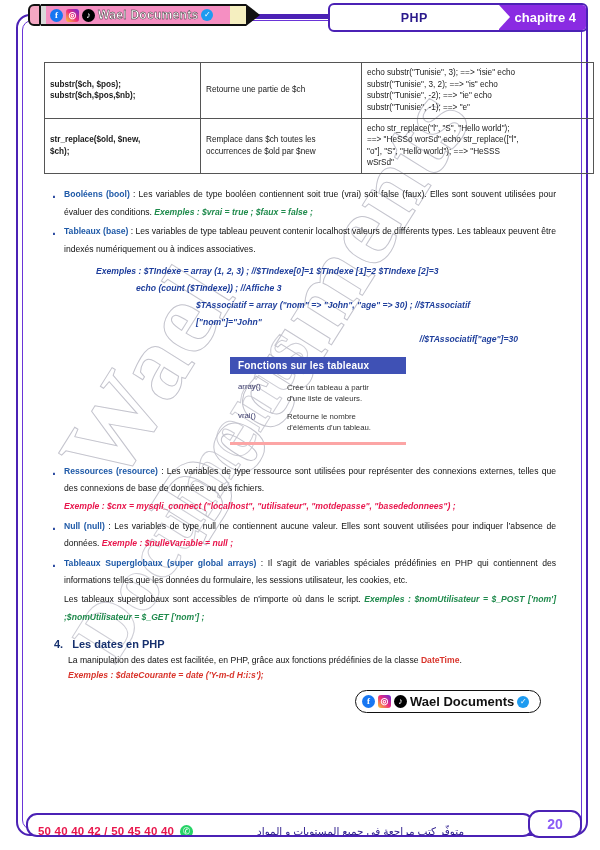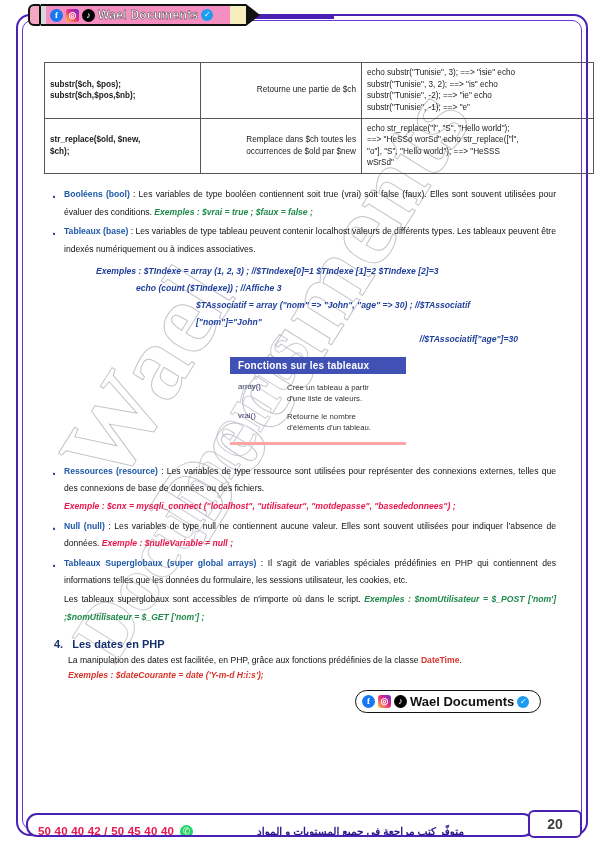--- a/index.html
+++ b/index.html
@@ -114,21 +114,21 @@
   
   table.fn{
     border-collapse:collapse;width:516px;font-size:8.2px;
     table-layout:fixed;background:transparent;
   }
   table.fn td{
     border:0.9px solid #555;padding:4px 5px;vertical-align:middle;
     line-height:1.42;color:#1a1a1a;
   }
   td.c1{width:145px;font-weight:bold;}
-  td.c2{width:150px;text-align:right;}
+  td.c2{width:150px;}
   td.c3{width:221px;}
 
   
   ul.lst{list-style:none;margin:4px;padding:0;}
   ul.lst>li{
     position:relative;padding-left:16px;margin:0 0 2px 0;
     font-size:8.6px;line-height:2.05;color:#111;text-align:justify;
   }
   ul.lst>li::before{
     content:"\00B7";position:absolute;left:4px;top:-3px;color:#2b4aa0;font-size:14px;font-weight:bold;
@@ -180,28 +180,28 @@
   .foot-pill{
     position:absolute;left:26px;bottom:9px;width:508px;height:22px;
     border:2.5px solid #4b21b5;border-radius:11px;background:#fff;
     display:flex;justify-content:flex-start;gap:6px;
     padding:10px 10px;box-sizing:border-box;overflow:hidden;
   }
   .phone{font-size:11.5px;font-weight:bold;color:#e8174d;white-space:nowrap;letter-spacing:.2px;}
   .wa{width:13px;height:13px;border-radius:50%;background:#25d366;color:#fff;
       font-size:9px;line-height:13px;text-align:center;flex:0 0 auto;}
   .arab{
-    flex:1;text-align:center;font-size:10.5px;font-weight:bold;color:#2b1a8c;
+    flex:1;text-align:center;font-size:10.5px;font-weight:normal;color:#2b1a8c;
     direction:rtl;white-space:nowrap;
   }
   .pagebox{
     position:absolute;right:18px;bottom:8px;width:50px;height:24px;
-    border:2.2px solid #4b21b5;border-radius:6px;background:#fff;
+    border:2.2px solid #4b21b5;border-radius:11px;background:#fff;
     display:flex;align-items:center;justify-content:center;
-    font-size:14px;font-weight:bold;color:#404040;
+    font-size:14px;font-weight:bold;color:#8b5cf6;
   }
 </style>
 </head>
 <body>
 
 <div id="page">
 
   <div class="wm">
     <div>Wael</div>
     <div>Documents</div>
@@ -220,20 +220,24 @@
         <span class="soc fb">f</span>
         <span class="soc ig">◎</span>
         <span class="soc tt">♪</span>
         <span class="brand-txt">Wael Documents</span>
         <span class="verif">✓</span>
       </div>
       <div class="wood"></div>
       <div class="tip"></div>
     </div>
 
+    <div class="title-pill">
+      <div class="php">PHP</div>
+      <div class="chap">chapitre 4</div>
+    </div>
   </div>
 
   <div class="wm2">Documents</div>
 
   <div class="content">
 
     <table class="fn">
       <tbody>
         <tr>
           <td class="c1">

